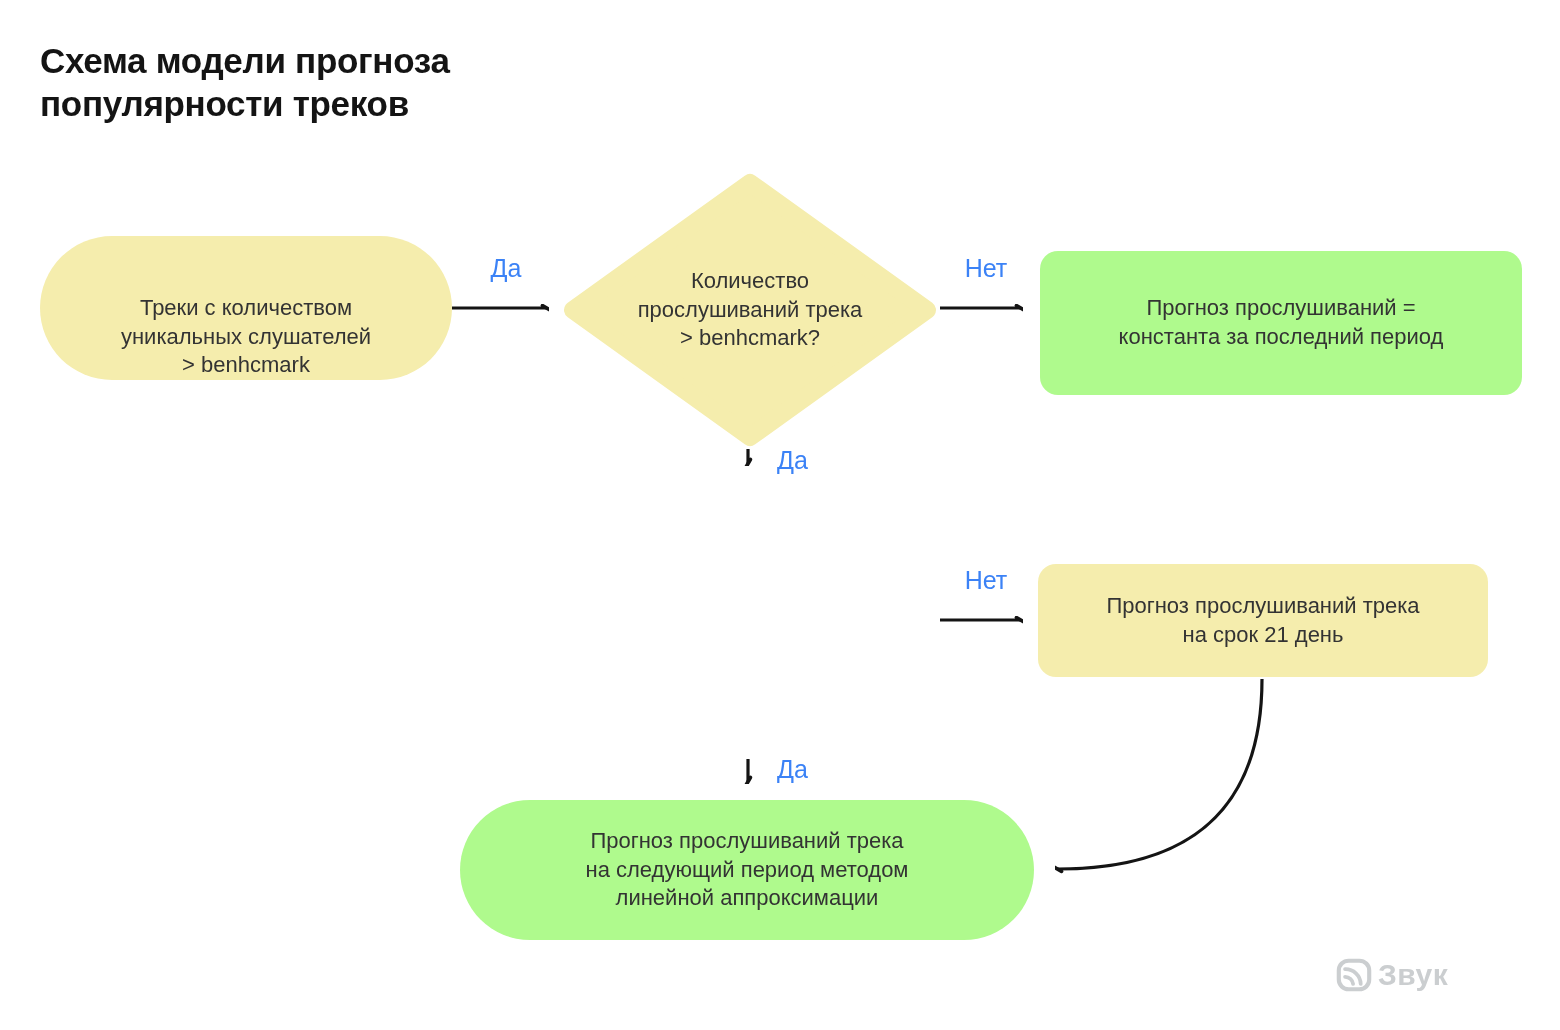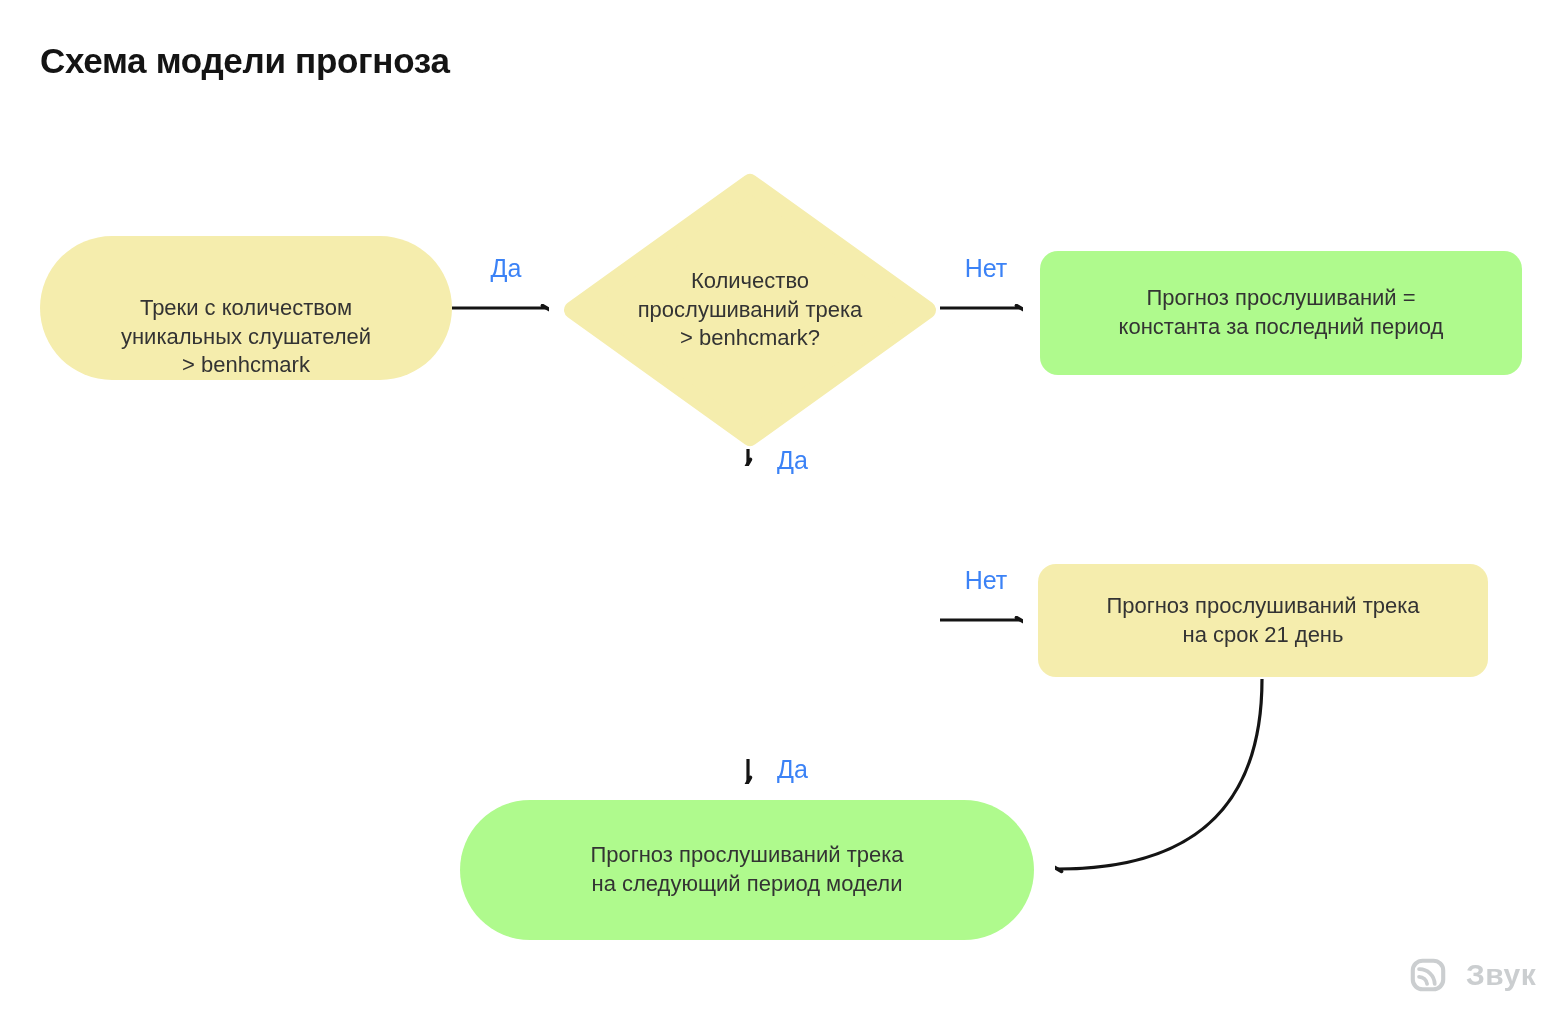--- a/index.html
+++ b/index.html
@@ -34,21 +34,21 @@
     font-size: 22px;
     line-height: 1.3;
     color: #333333;
   }
   .node .line { white-space: nowrap; }
   .pill-yellow {
     left: 40px; top: 236px; width: 412px; height: 144px;
     background: #F5EDAD; border-radius: 72px; justify-content: flex-end;
   }
   .box-green {
-    left: 1040px; top: 251px; width: 482px; height: 124px;
+    left: 1040px; top: 251px; width: 482px; height: 144px;
     background: #AFFA8D; border-radius: 18px;
   }
   .box-yellow {
     left: 1038px; top: 564px; width: 450px; height: 113px;
     background: #F5EDAD; border-radius: 18px;
   }
   .pill-green {
     left: 460px; top: 800px; width: 574px; height: 140px;
     background: #AFFA8D; border-radius: 70px;
   }
@@ -72,38 +72,39 @@
     width: 100px;
   }
   .edge-label.centered { text-align: center; }
   .arrows-layer {
     position: absolute; left: 0; top: 0;
     width: 1560px; height: 1030px;
     pointer-events: none;
   }
   .logo {
     position: absolute;
-    left: 1410px; top: 958px;
-    display: flex; gap: 20px;
+    left: 1336px; top: 958px;
+    display: flex; gap: 6px;
     color: #CBCED0;
   }
   .logo-text {
     font-size: 30px;
     font-weight: 600;
     letter-spacing: 0.5px;
     color: #CBCED0;
   }
 </style>
 </head>
 <body>
 
 <div class="canvas">
 
   <div class="page-title">
     <div>Схема модели прогноза</div>
+    <div>популярности треков</div>
   </div>
 
   <svg class="arrows-layer" width="1560" height="1030" viewBox="0 0 1560 1030">
     <defs>
       <marker id="arrowhead" viewBox="0 0 12 12" markerWidth="9" markerHeight="9" refX="8.5" refY="6" orient="auto" markerUnits="userSpaceOnUse">
         <path d="M2,1.5 L10,6 L2,10.5" fill="none" stroke="#141414" stroke-width="2.6" stroke-linecap="round" stroke-linejoin="round" transform="scale(1.9)"></path>
       </marker>
     </defs>
     <line x1="452" y1="308" x2="546" y2="308" stroke="#141414" stroke-width="3.2" marker-end="url(#arrowhead)"></line>
     <line x1="940" y1="308" x2="1020" y2="308" stroke="#141414" stroke-width="3.2" marker-end="url(#arrowhead)"></line>
@@ -136,21 +137,22 @@
   </div>
 
 
   <div class="node box-yellow">
     <div class="line">Прогноз прослушиваний трека</div>
     <div class="line">на срок 21 день</div>
   </div>
 
   <div class="node pill-green">
     <div class="line">Прогноз прослушиваний трека</div>
-    <div class="line">на следующий период модели</div>
+    <div class="line">на следующий период методом</div>
+    <div class="line">линейной аппроксимации</div>
   </div>
 
   <div class="edge-label centered" style="left:456px; top:254px;">Да</div>
   <div class="edge-label centered" style="left:936px; top:254px;">Нет</div>
   <div class="edge-label" style="left:777px; top:446px;">Да</div>
   <div class="edge-label centered" style="left:936px; top:566px;">Нет</div>
   <div class="edge-label" style="left:777px; top:755px;">Да</div>
 
   <div class="logo">
     <svg width="36" height="34" viewBox="0 0 40 38">

